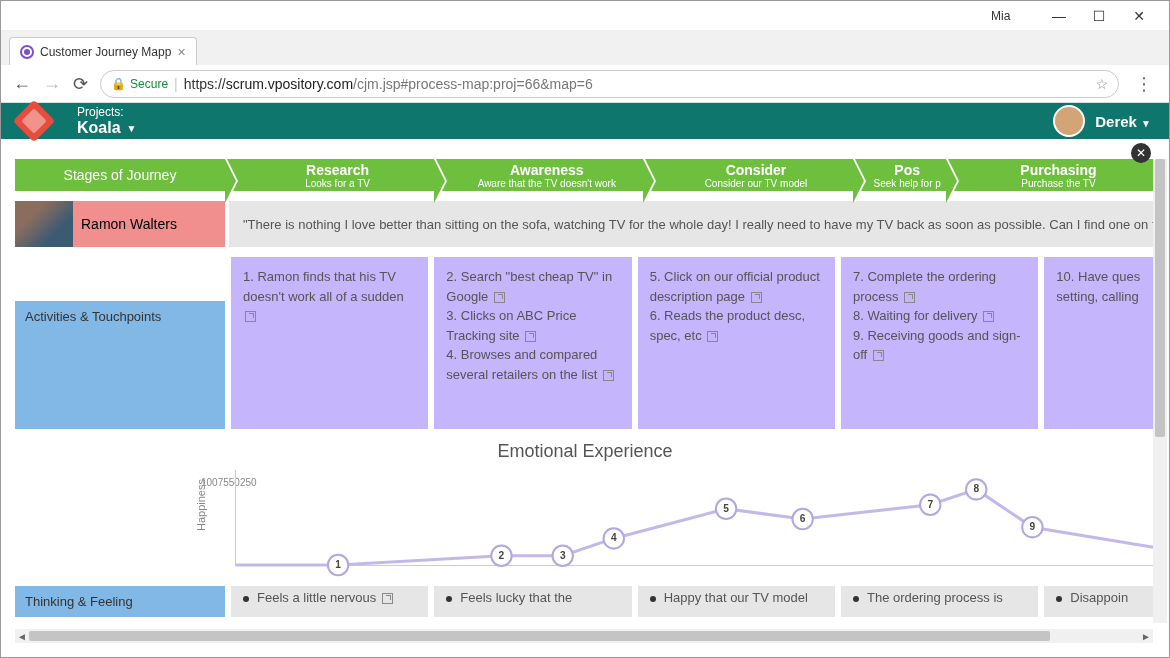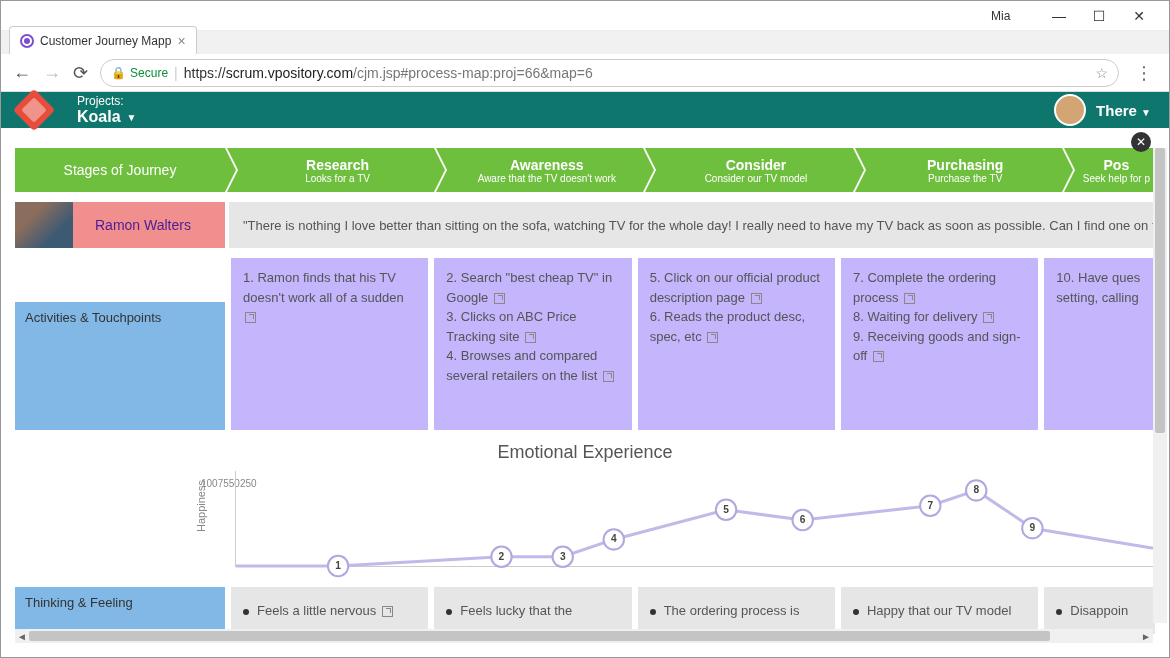--- a/index.html
+++ b/index.html
@@ -5,21 +5,21 @@
     * { margin: 0; padding: 0; box-sizing: border-box; }
     body { font-family: Arial, sans-serif; background: #fff; font-size: 13px; color: #555; }
     
     
     .window { width: 1170px; height: 658px; background: #fff; display: flex; flex-direction: column; border: 1px solid #999; }
     .titlebar { height: 30px; background: #fff; display: flex; align-items: center; justify-content: flex-end; padding: 0 10px; border-bottom: 1px solid #eee; }
     .titlebar .user-name { font-size: 12px; color: #333; margin-right: auto; margin-left: 20px; padding-left: 960px; }
     .titlebar .win-btn { width: 40px; height: 28px; display: flex; align-items: center; justify-content: center; color: #333; font-size: 14px; }
     
     
-    .tab-bar { height: 23px; background: #f1f1f1; display: flex; align-items: flex-end; padding-left: 8px; }
+    .tab-bar { height: 34px; background: #f1f1f1; display: flex; align-items: flex-end; padding-left: 8px; }
     .tab { background: #fff; border: 1px solid #ccc; border-bottom: none; border-radius: 4px 4px 0 0; height: 28px; padding: 0 10px; display: flex; align-items: center; gap: 6px; min-width: 180px; }
     .tab .favicon { width: 14px; height: 14px; border-radius: 50%; background: #7a4fcf; display: flex; align-items: center; justify-content: center; }
     .tab .favicon::after { content:''; width:6px; height:6px; border-radius:50%; border: 2px solid #fff; }
     .tab .title { font-size: 12px; color: #333; white-space: nowrap; overflow: hidden; text-overflow: ellipsis; flex: 1; }
     .tab .close { color: #888; font-size: 14px; }
     
     
     .toolbar { height: 38px; display: flex; align-items: center; gap: 12px; padding: 0 12px; border-bottom: 1px solid #ddd; }
     .toolbar .nav-btn { color: #555; font-size: 18px; }
     .toolbar .nav-btn.disabled { color: #bbb; }
@@ -40,35 +40,35 @@
     .proj-name { font-size: 16px; font-weight: bold; display: flex; align-items: center; gap:6px;}
     .header-right { margin-left: auto; display: flex; align-items: center; gap: 10px; font-size: 15px; font-weight: bold; }
     .avatar { width: 32px; height: 32px; border-radius: 50%; background: #d4a574; border: 2px solid #fff; }
     
     
     .content-wrap { flex: 1; position: relative; overflow: hidden; }
     .close-panel { position: absolute; top: 4px; right: 18px; width: 20px; height: 20px; border-radius: 50%; background: #333; color: #fff; display: flex; align-items: center; justify-content: center; font-size: 12px; z-index: 10; }
     .scroll-area { position: absolute; inset: 20px 14px 14px 14px; overflow: hidden; }
     
     
-    .stages-row { display: flex; height: 44px; gap: 2px; margin-bottom: 10px; }
+    .stages-row { display: flex; height: 32px; gap: 2px; margin-bottom: 10px; }
     .stage-label-cell { width: 210px; background: #6fbf3f; color:#fff; display:flex; align-items:center; justify-content:center; font-size:14px; font-weight: normal; position:relative; }
     .stage-label-cell::after { content:''; position:absolute; right:-11px; top:0; border-left:11px solid #6fbf3f; border-top:22px solid transparent; border-bottom:22px solid transparent; z-index:2;}
     .stage { flex:1; background:#6fbf3f; color:#fff; position:relative; display:flex; flex-direction:column; align-items:center; justify-content:center; padding-left:14px; }
     .stage::before { content:''; position:absolute; left:0; top:0; border-left:11px solid #fff; border-top:22px solid transparent; border-bottom:22px solid transparent; }
     .stage::after { content:''; position:absolute; right:-11px; top:0; border-left:11px solid #6fbf3f; border-top:22px solid transparent; border-bottom:22px solid transparent; z-index:2;}
     .stage-title { font-size:14px; font-weight:bold; }
     .stage-sub { font-size:10px; }
     .stage.last { min-width: 80px; flex: 0.4; }
     
     
     .persona-row { display:flex; height:46px; margin-bottom:10px; gap:4px;}
     .persona-cell { width:210px; display:flex; background:#f18e8e;}
     .persona-img { width:58px; background: linear-gradient(135deg,#8a6d5c 30%,#3d5a73 70%); }
-    .persona-name { flex:1; display:flex; align-items:center; padding-left:22px; color:#4c1d95; font-size:14px;}
+    .persona-name { flex:1; display:flex; align-items:center; padding-left:8px; color:#000000; font-size:14px;}
     .persona-quote { flex:1; background:#e6e6e6; display:flex; align-items:center; padding:0 14px; font-size:13px; color:#555; white-space:nowrap; overflow:hidden;}
     
     
     .act-row { display:flex; gap:6px; margin-bottom:6px;}
     .act-label { width:210px; background:#82b8e6; padding:8px 10px; font-size:13px; color:#333; min-height:128px;margin-top:44px;}
     .act-card { flex:1; background:#c4b5fd; padding:10px 12px; font-size:13px; color:#555; line-height:1.5; min-height:128px;}
     .act-card.last { flex:0.5; }
     .ext-icon { display:inline-block; width:11px; height:11px; border:1px solid #888; position:relative; vertical-align:middle; margin-left:2px;}
     .ext-icon::after{ content:''; position:absolute; top:1px; right:1px; width:4px; height:4px; border-top:1px solid #888; border-right:1px solid #888;}
     
@@ -80,21 +80,21 @@
     .y-label { position:absolute; left:-60px; top:50%; transform:rotate(-90deg) translateX(50%); transform-origin:center; font-size:11px; color:#888;}
     .plot { position:absolute; left:0; right:0; top:0; bottom:14px; border-left:1px solid #ccc; border-bottom:1px solid #ccc;}
     .chart-svg { position:absolute; inset:0; overflow:visible;}
     .pt { fill:#fff; stroke:#b4a6e0; stroke-width:2;}
     .pt-label { font-size:10px; fill:#444; font-weight:bold;}
     .line { fill:none; stroke:#c4b8e8; stroke-width:3;}
     
     
     .think-row { display:flex; gap:6px; margin-top:6px;}
     .think-label { width:210px; background:#82b8e6; padding:8px 10px; font-size:13px; color:#333; }
-    .think-card { flex:1; background:#e6e6e6; padding:16px 12px; font-size:13px; color:#555; white-space:nowrap; overflow:hidden;}
+    .think-card { flex:1; background:#e6e6e6; padding:4px 12px; font-size:13px; color:#555; white-space:nowrap; overflow:hidden;}
     .think-card.last { flex:0.5;}
     .bullet { display:inline-block; width:6px; height:6px; background:#333; border-radius:50%; vertical-align:middle; margin-right:8px;}
     
     
     .vscroll { position:absolute; right:2px; top:20px; bottom:34px; width:14px; background:#f0f0f0;}
     .vscroll-thumb { position:absolute; left:2px; right:2px; top:0; height:60%; background:#c4c4c4; border-radius:2px;}
     .hscroll { position:absolute; left:14px; right:16px; bottom:14px; height:14px; background:#f0f0f0; display:flex; align-items:center;}
     .hscroll-arrow { width:14px; text-align:center; font-size:10px; color:#666;}
     .hscroll-track { flex:1; position:relative; height:100%;}
     .hscroll-thumb { position:absolute; top:2px; bottom:2px; left:0; width:92%; background:#c4c4c4; border-radius:2px;}
@@ -143,21 +143,21 @@
     <div class="app-logo"></div>
     <div>
       <div class="proj-text">Projects:</div>
       <div class="proj-name">
           <span>Koala</span>
           <span class="caret">▼</span>
         </div>
     </div>
     <div class="header-right">
       <div class="avatar"></div>
-      <span><span>There</span> <span class="caret">▼</span></span>
+      <span><span>Derek</span> <span class="caret">▼</span></span>
     </div>
   </div>
 
   <div class="content-wrap">
     <div class="close-panel">✕</div>
 
     <div class="scroll-area">
 
       <div class="stages-row">
         <div class="stage-label-cell">
@@ -168,27 +168,27 @@
           <div class="stage-sub">Looks for a TV</div>
         </div>
         <div class="stage">
           <div class="stage-title">Awareness</div>
           <div class="stage-sub">Aware that the TV doesn't work</div>
         </div>
         <div class="stage">
           <div class="stage-title">Consider</div>
           <div class="stage-sub">Consider our TV model</div>
         </div>
-        <div class="stage">
-          <div class="stage-title">Purchasing</div>
-          <div class="stage-sub">Purchase the TV</div>
-        </div>
         <div class="stage last">
           <div class="stage-title">Pos</div>
           <div class="stage-sub">Seek help for p</div>
+        </div>
+        <div class="stage">
+          <div class="stage-title">Purchasing</div>
+          <div class="stage-sub">Purchase the TV</div>
         </div>
       </div>
 
       <div class="persona-row">
         <div class="persona-cell">
           <div class="persona-img"></div>
           <div class="persona-name">Ramon Walters</div>
         </div>
         <div class="persona-quote">"There is nothing I love better than sitting on the sofa, watching TV for the whole day! I really need to have my TV back as soon as possible. Can I find one on the Intern</div>
       </div>
@@ -256,22 +256,22 @@
                 </g>
             </svg>
           </div>
         </div>
       </div>
 
       <div class="think-row">
         <div class="think-label">Thinking &amp; Feeling</div>
         <div class="think-card"><span class="bullet"></span><span>Feels a little nervous</span> <span class="ext-icon"></span></div>
         <div class="think-card"><span class="bullet"></span><span>Feels lucky that the</span></div>
+        <div class="think-card"><span class="bullet"></span><span>Happy that our TV model</span></div>
         <div class="think-card"><span class="bullet"></span><span>The ordering process is</span></div>
-        <div class="think-card"><span class="bullet"></span><span>Happy that our TV model</span></div>
         <div class="think-card last"><span class="bullet"></span><span>Disappoin</span></div>
       </div>
     </div>
 
     <div class="vscroll">
         <div class="vscroll-thumb"></div>
       </div>
     <div class="hscroll">
       <div class="hscroll-arrow">◄</div>
       <div class="hscroll-track">

